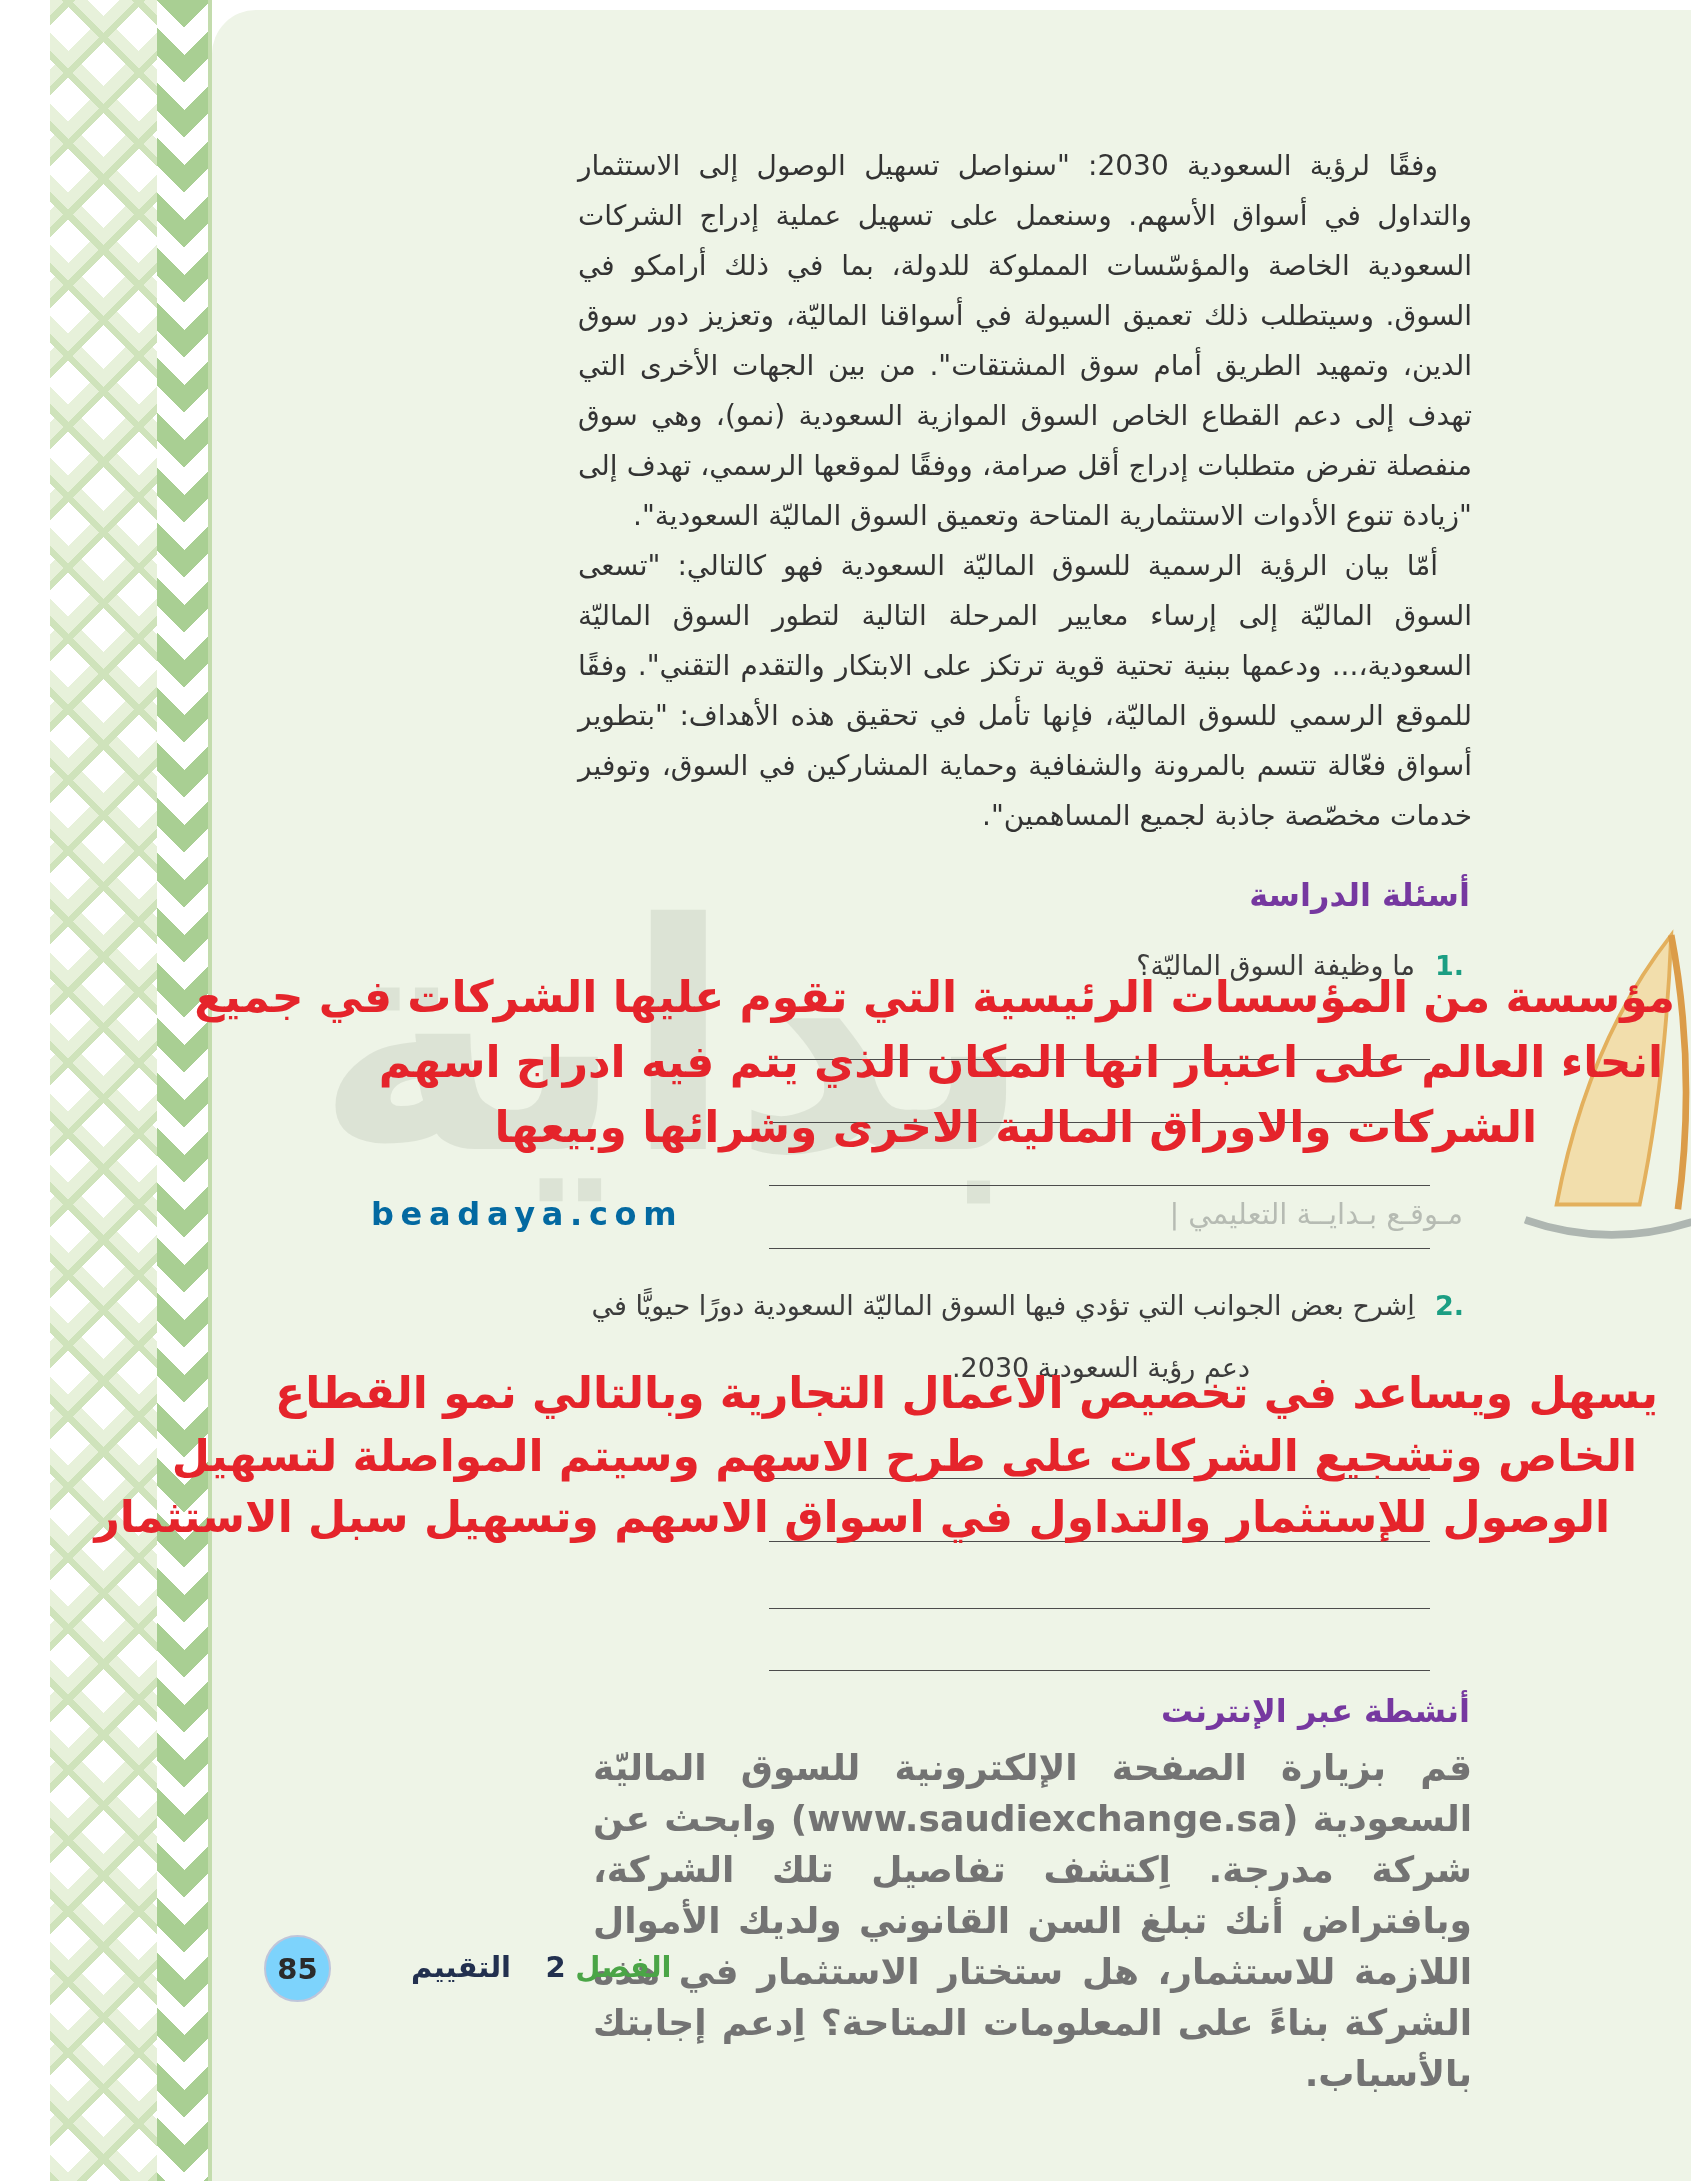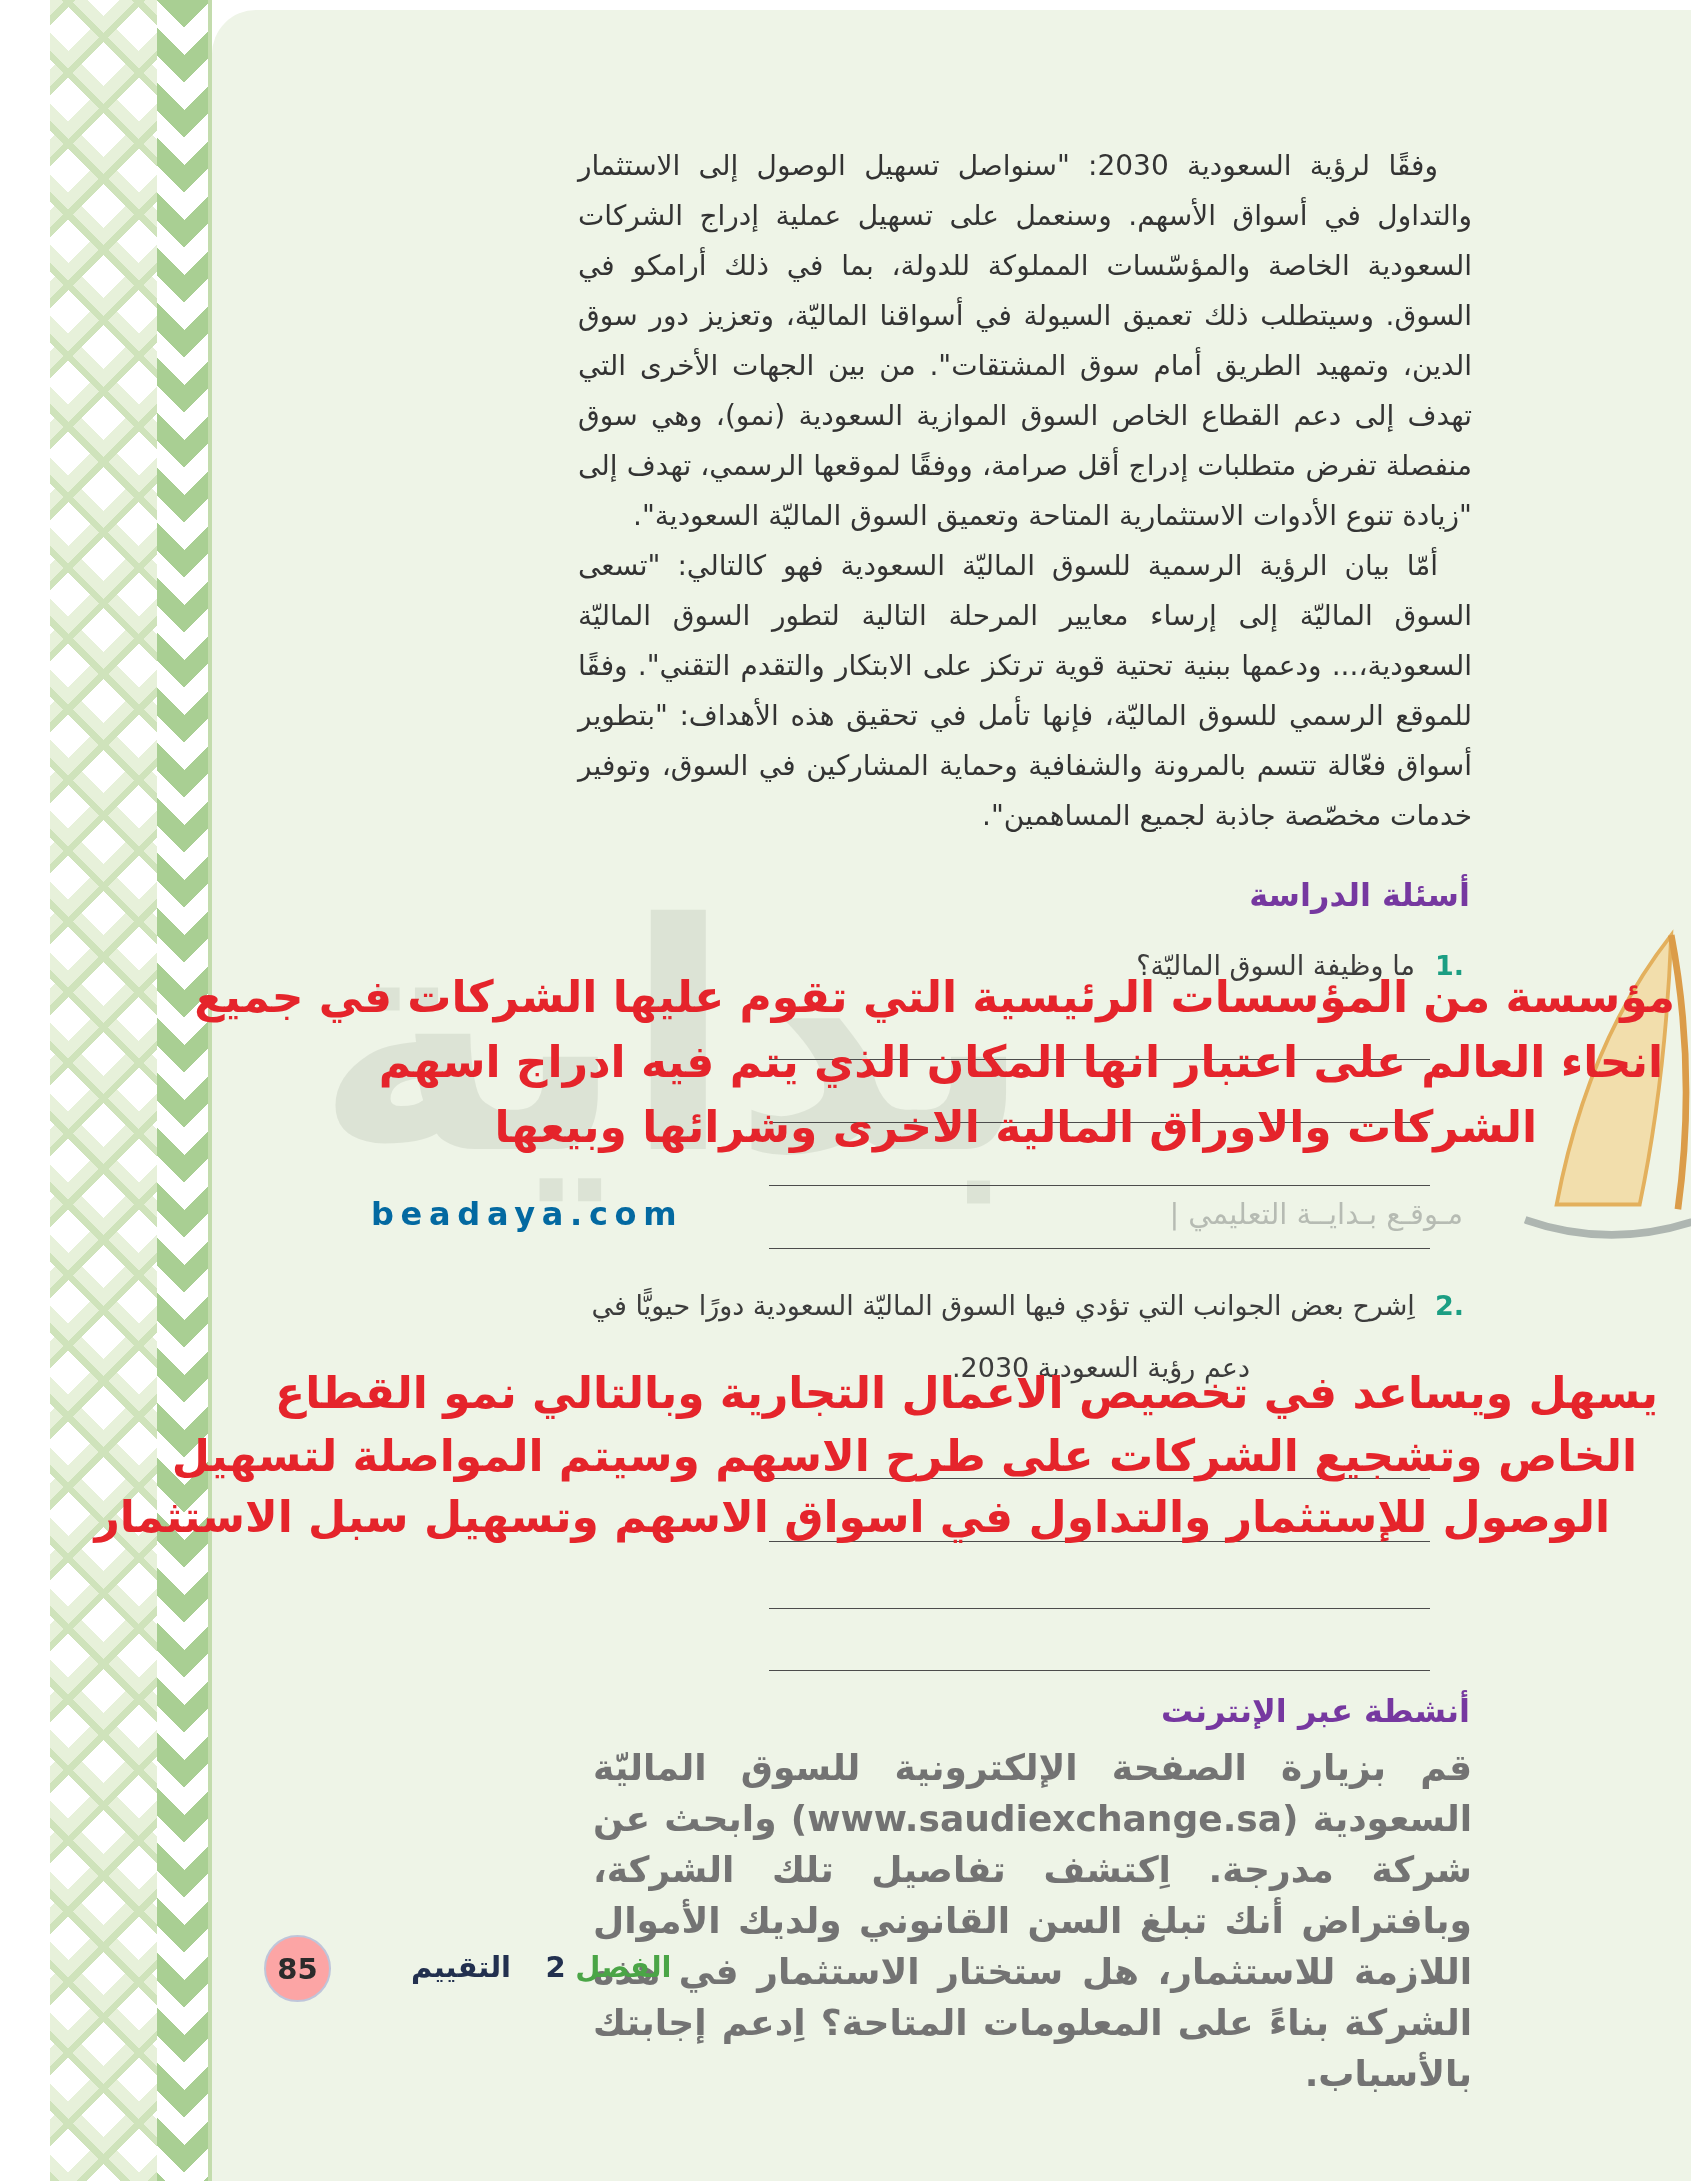--- a/index.html
+++ b/index.html
@@ -72,21 +72,21 @@
   .rl { position: absolute; left: 769px; width: 661px; height: 0; border-top: 1.9px solid #4c4c4c; z-index: 2; }
   .r1a { top: 1059px; } .r1b { top: 1122px; } .r1c { top: 1185px; } .r1d { top: 1248px; }
   .r2a { top: 1478px; } .r2b { top: 1541px; } .r2c { top: 1608px; } .r2d { top: 1670px; }
 
   .act-para { position: absolute; right: 220px; top: 1742px; width: 879px; direction: rtl;
               text-align: justify; font-size: 36px; line-height: 51px; font-weight: bold;
               color: #737373; z-index: 3; }
 
   
   .page-badge { position: absolute; left: 264px; top: 1935px; width: 67px; height: 67px; border-radius: 50%;
-                background: #fca5a5; border: 2.9px solid #bfc5da; display: flex; align-items: center;
+                background: #7dd3fc; border: 2.9px solid #bfc5da; display: flex; align-items: center;
                 justify-content: center; font-size: 29px; font-weight: bold; color: #2b2b2b; z-index: 3; }
   .footer-line { position: absolute; left: 411px; top: 1950px; direction: rtl; white-space: nowrap;
                  font-size: 29px; font-weight: bold; z-index: 3; }
   .footer-line .chapter { color: #4aa546; }
   .footer-line .num { color: #22304f; margin: 0 9.6px; direction: ltr; unicode-bidi: embed; }
   .footer-line .section { color: #22304f; margin-right: 25px; }
 </style>
 </head>
 <body>
 

